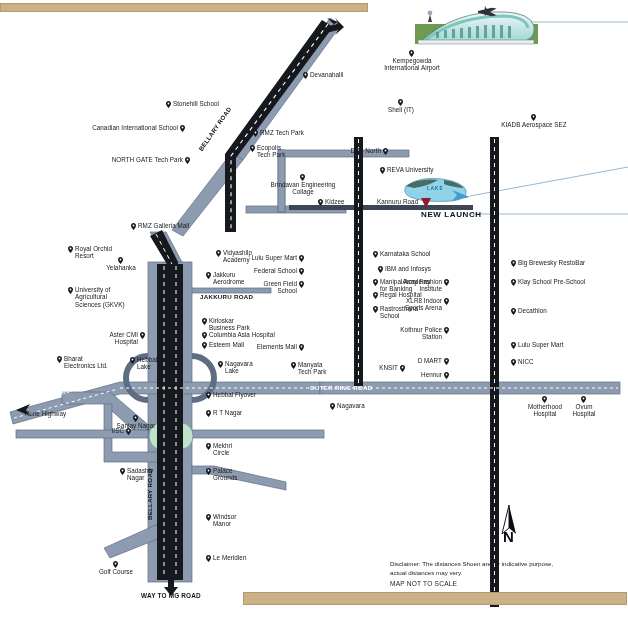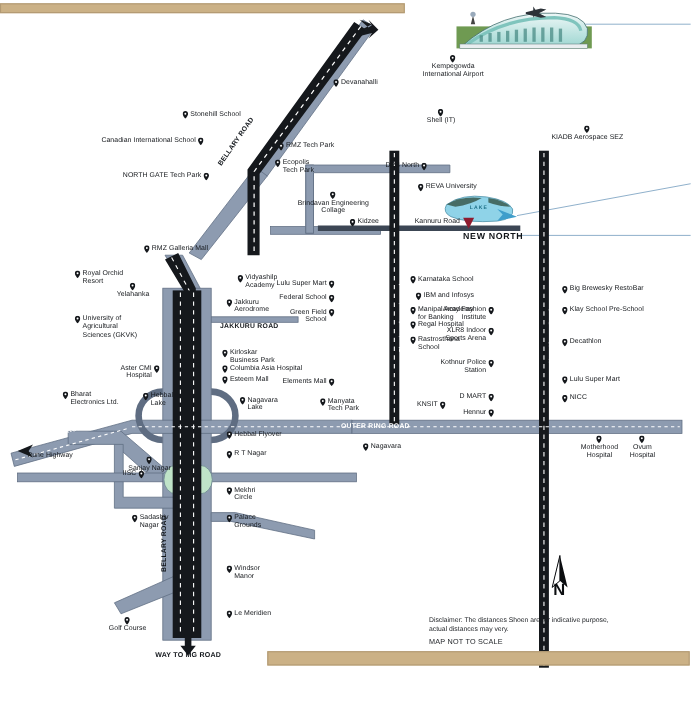--- a/index.html
+++ b/index.html
@@ -162,21 +162,21 @@
 
 <div class="roadname" style="left:197px;top:148px;transform:rotate(-55deg);transform-origin:0 0;">BELLARY ROAD</div>
 <div class="roadname" style="left:146px;top:520px;transform:rotate(-90deg);transform-origin:0 0;">BELLARY ROAD</div>
 <div class="roadname" style="left:200px;top:293px;">JAKKURU ROAD</div>
 <div class="roadname onblack" style="left:18px;top:400px;transform:rotate(-15deg);transform-origin:0 0;">OUTER RING ROAD</div>
 <div class="roadname onblack" style="left:310px;top:384px;">OUTER RING ROAD</div>
 <div class="lbl" style="left:377px;top:198px;">Kannuru Road</div>
 <div class="roadname onblack" style="left:362px;top:320px;transform:rotate(-90deg);transform-origin:0 0;font-size:5.2px;">Thanisandra main road</div>
 <div class="roadname onblack" style="left:499px;top:330px;transform:rotate(-90deg);transform-origin:0 0;font-size:5.4px;">New Airport Road</div>
 
-<div class="nl" style="left:421px;top:210px;">NEW NORTH</div>
+<div class="nl" style="left:421px;top:210px;">NEW LAUNCH</div>
 <div class="lakeword" style="left:427px;top:186px;">LAKE</div>
 
 <div class="waylbl" style="left:140px;top:592px;width:62px;">WAY TO
 MG ROAD</div>
 <div class="lbl" style="left:25px;top:410px;">Pune Highway</div>
 
 <div class="northN" style="left:503px;top:528px;">N</div>
 
 <div class="disc" style="left:390px;top:560px;">Disclaimer: The distances Shoen are for indicative purpose,
 actual distances may very.</div>

